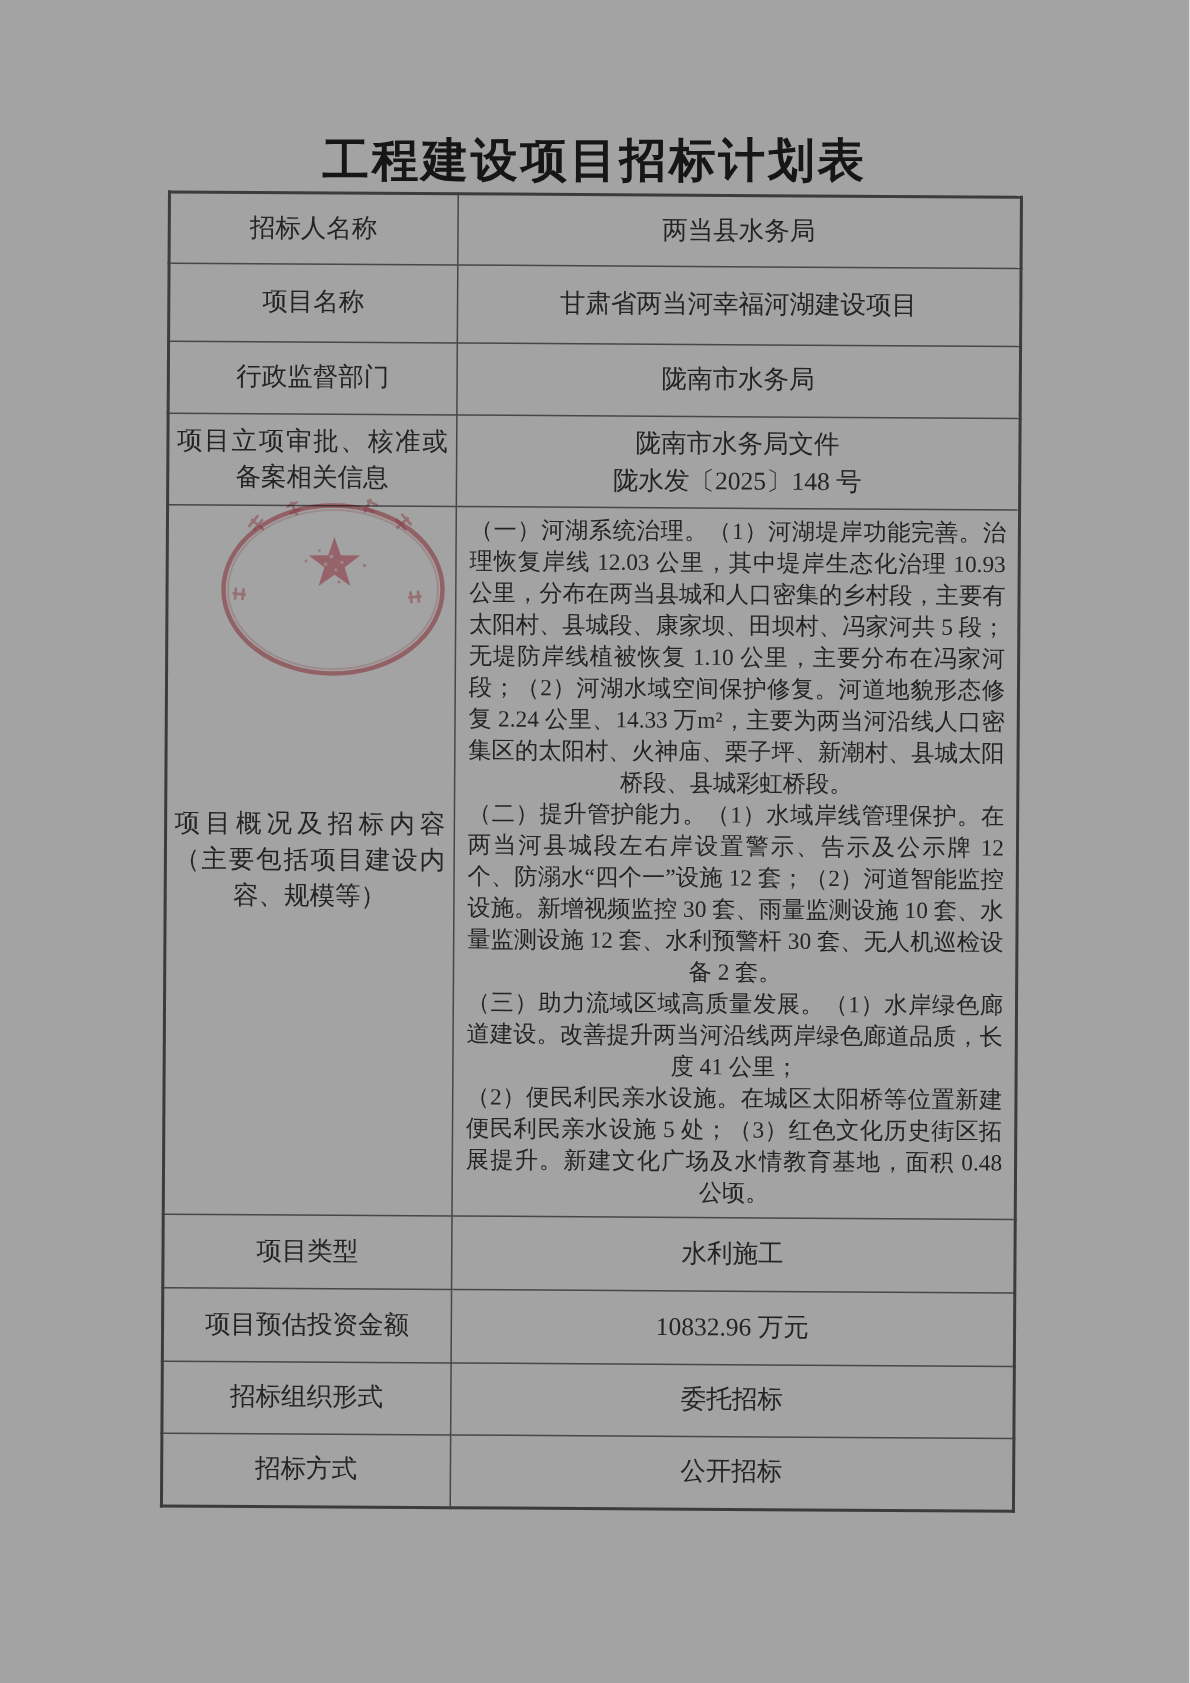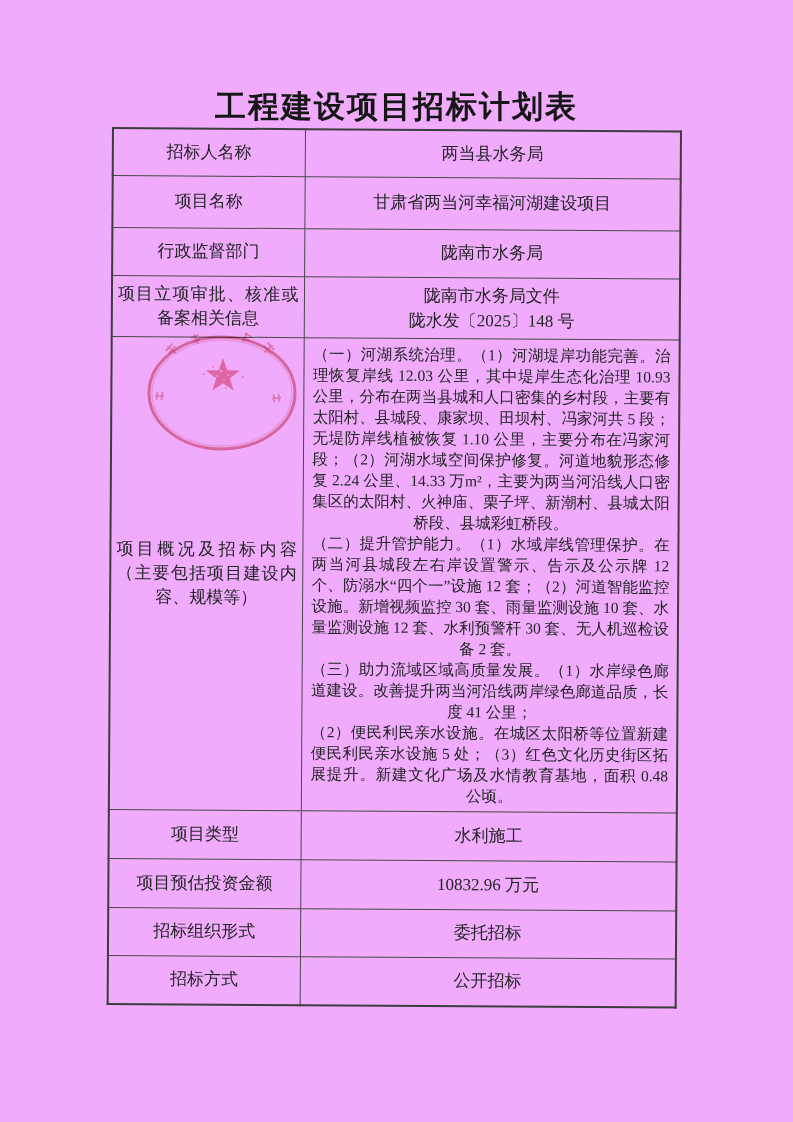--- a/index.html
+++ b/index.html
@@ -1,19 +1,19 @@
 <!DOCTYPE html>
 <html><head>
 <meta charset="utf-8">
 <style>
   * { margin:0; padding:0; box-sizing:border-box; }
   html,body { background:#ffffff; }
   .page {
     position:relative; width:793px; height:1122px;
-    background:#f0abfc; overflow:hidden;
+    background:#a3a3a3; overflow:hidden;
     font-family:"Liberation Serif", serif; color:#232323;
   }
   .doc-title {
     position:absolute; top:86px; left:0; width:100%;
     text-align:center; font-size:31px; font-weight:700;
     letter-spacing:2px; color:#161616;
   }
   table.plan-table {
     position:absolute; left:112px; top:127px; width:570px;
     border-collapse:collapse; table-layout:fixed;

